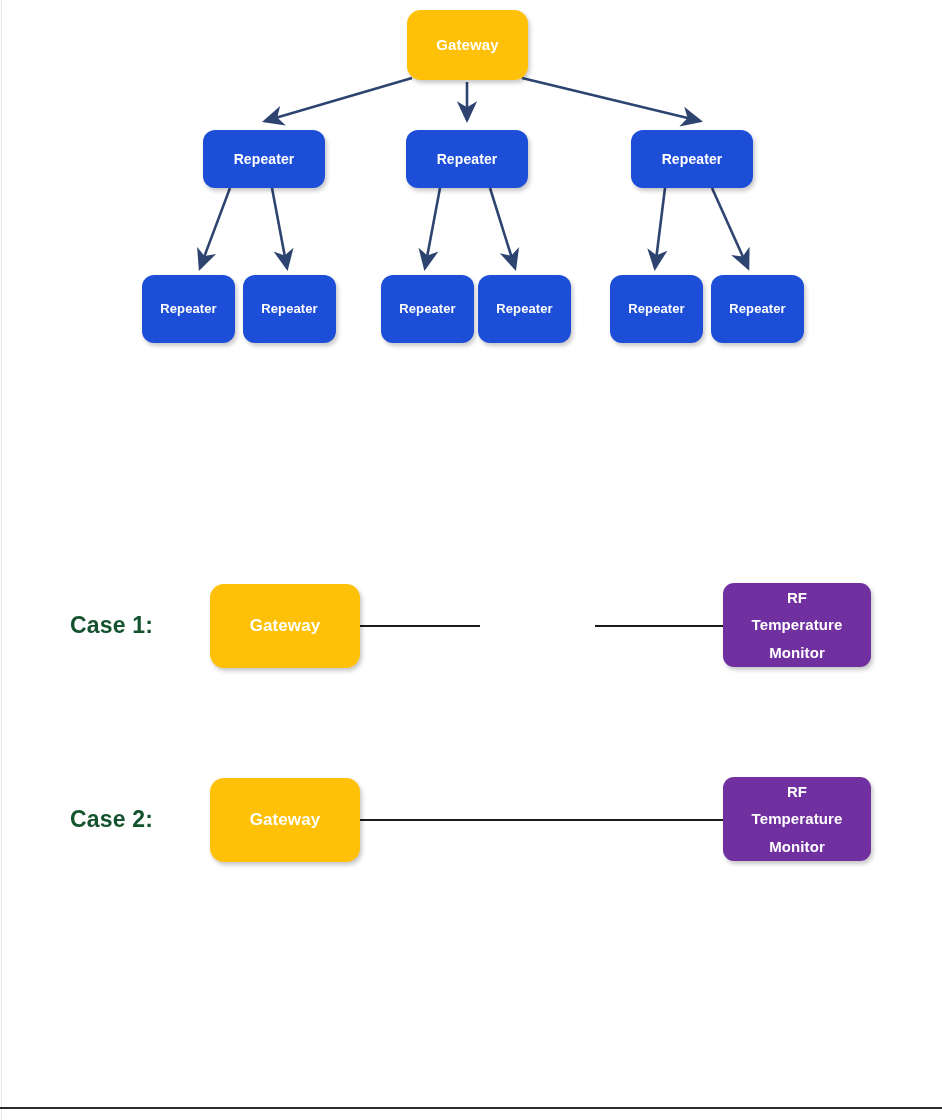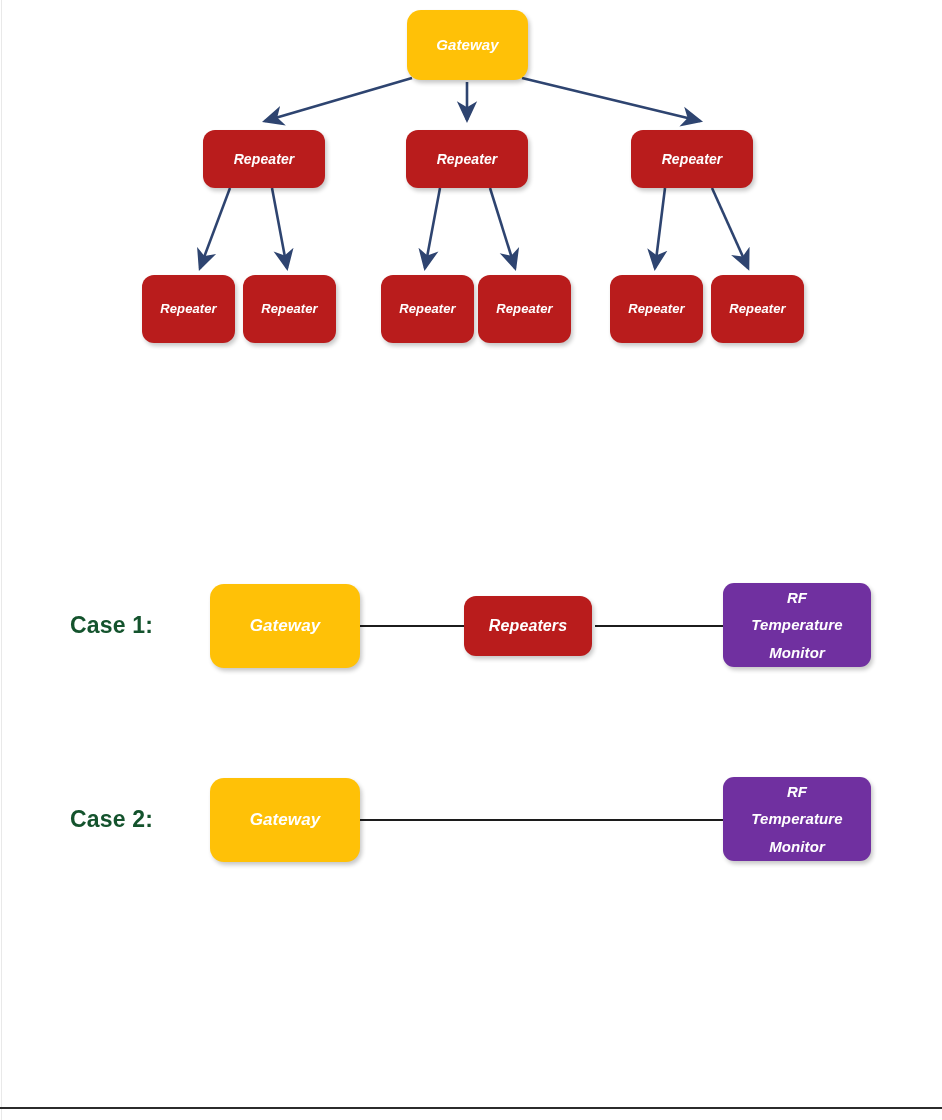--- a/index.html
+++ b/index.html
@@ -32,24 +32,23 @@
     align-items: center;
     justify-content: center;
     text-align: center;
     border-radius: 12px;
     color: #ffffff;
     font-weight: bold;
     letter-spacing: 0.1px;
     line-height: 1.18;
     box-shadow: 2px 3px 4px rgba(0,0,0,0.22);
     user-select: none;
-    font-style: italic;
   }
   .node.gateway  { background: #ffc107; }
-  .node.repeater { background: #b91c1c; }
+  .node.repeater { background: #1d4ed8; }
   .node.monitor  { background: #7030a0; }
 
   
   .tree-root     { font-size: 15px; border-radius: 14px; }
   .tree-mid      { font-size: 14px; border-radius: 12px; }
   .tree-leaf     { font-size: 13px; border-radius: 12px; }
 
   
   .case-label {
     position: absolute;
@@ -145,21 +144,20 @@
   <div class="node repeater tree-leaf" style="left:711px; top:275px; width:93px; height:68px;">Repeater</div>
 
   <div class="case-label" style="left:70px; top:612px;">Case 1:</div>
 
   <div class="link-line" style="left:358px; top:625px; width:122px;"></div>
 
   <div class="link-line" style="left:595px; top:625px; width:130px;"></div>
 
   <div class="node gateway case-node-lg" style="left:210px; top:584px; width:150px; height:84px;">Gateway</div>
 
-  <div class="node repeater case-node-md" style="left:464px; top:596px; width:128px; height:60px;">Repeaters</div>
 
   <div class="node monitor case-node-sm" style="left:723px; top:583px; width:148px; height:84px; flex-direction:column;">
     <span>RF</span>
     <span>Temperature</span>
     <span>Monitor</span>
   </div>
 
   <div class="case-label" style="left:70px; top:806px;">Case 2:</div>
 
   <div class="link-line" style="left:358px; top:819px; width:367px;"></div>

